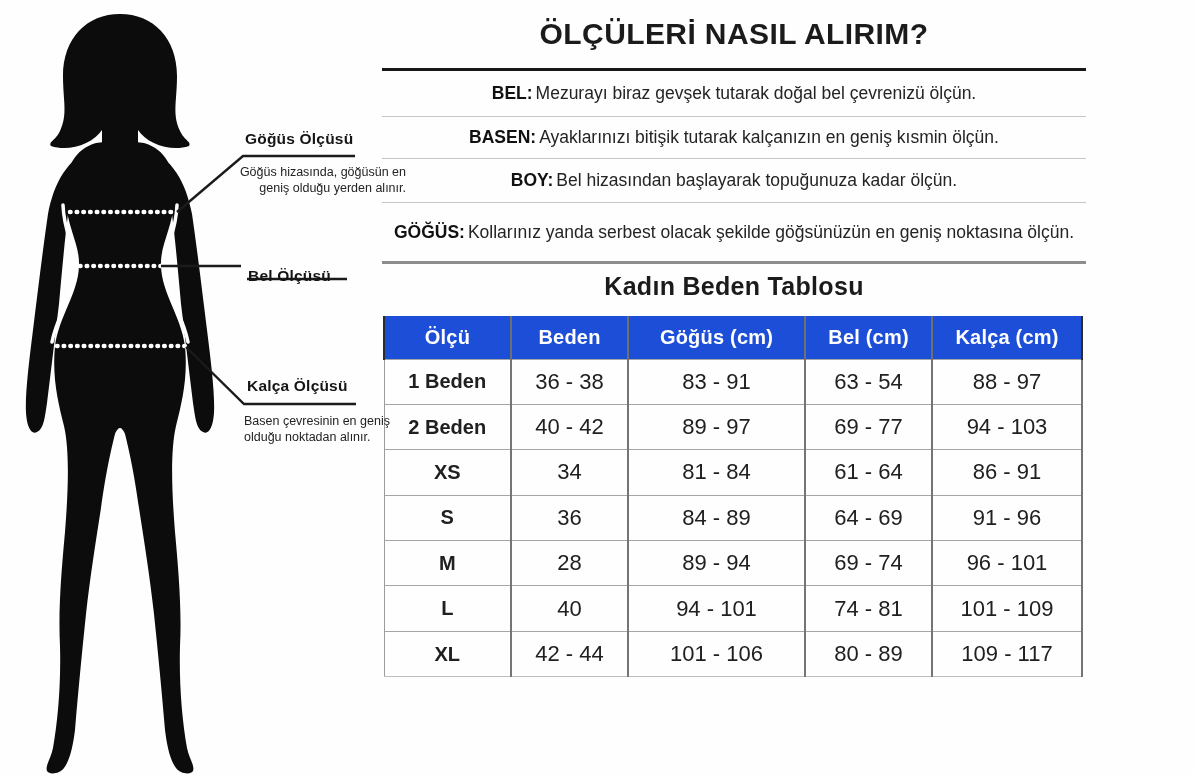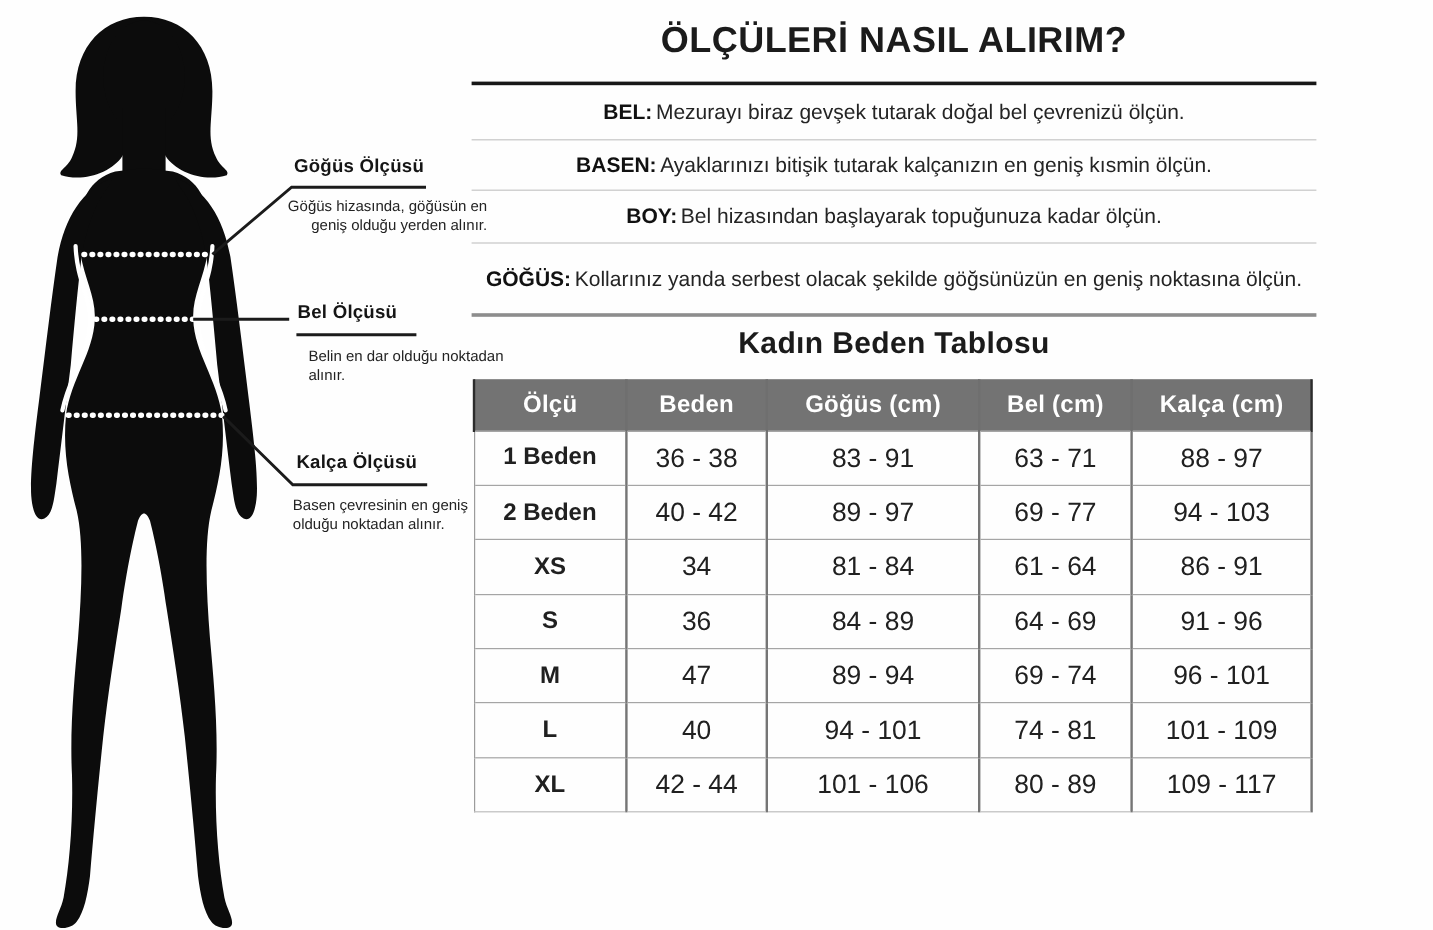--- a/index.html
+++ b/index.html
@@ -20,25 +20,25 @@
     position: absolute; font-weight: bold; font-size: 15.5px; color: #151515;
     letter-spacing: 0.2px; white-space: nowrap; z-index: 2;
   }
   .ann-desc {
     position: absolute; font-size: 12.5px; line-height: 16px; color: #232323; z-index: 2;
   }
   .d1 { left: 238px; top: 164px; width: 168px; text-align: right; }
   .d2 { left: 257px; top: 289px; width: 192px; }
   .d3 { left: 244px; top: 413px; width: 178px; }
   .t1 { left: 245px; top: 130px; }
-  .t2 { left: 248px; top: 252px; }
+  .t2 { left: 248px; top: 267px; }
   .t3 { left: 247px; top: 377px; }
 
   
-  .right-col { position: absolute; left: 393px; top: 0; width: 704px; }
+  .right-col { position: absolute; left: 382px; top: 0; width: 704px; }
   .guide-title {
     height: 71px; display: flex; align-items: center; justify-content: center;
     font-size: 30px; font-weight: bold; color: #1b1b1b; letter-spacing: 0.4px;
     border-bottom: 3px solid #171717;
   }
   .instr-row {
     display: flex; align-items: center; justify-content: center;
     text-align: center; font-size: 17.5px; color: #242424;
     border-bottom: 1px solid #c6c6c6; padding: 12px 2px;
   }
@@ -52,21 +52,21 @@
   .table-title {
     margin-top: 8px; text-align: center;
     font-size: 25px; font-weight: bold; color: #1b1b1b; letter-spacing: 0.3px;
   }
 
   table.size-table {
     margin-top: 15px; margin-left: 1px;
     border-collapse: collapse; table-layout: fixed; width: 698px;
   }
   .size-table th {
-    background: #737373; color: #fff; font-size: 20px; font-weight: bold;
+    background: #1d4ed8; color: #fff; font-size: 20px; font-weight: bold;
     height: 43px; border-left: 2px solid #6f6f6f; letter-spacing: 0.2px;
   }
   .size-table th:first-child { border-left: 2px solid #2c2c2c; }
   .size-table th:last-child { border-right: 2px solid #2c2c2c; }
   .size-table td {
     height: 45.4px; text-align: center; vertical-align: middle;
     font-size: 22px; color: #202020;
     border-left: 2px solid #757575; border-top: 1.5px solid #a5a5a5;
   }
   .size-table td:first-child { border-left: 1.5px solid #9c9c9c; font-weight: bold; font-size: 20px; }
@@ -119,21 +119,20 @@
         <line x1="161" y1="266" x2="241" y2="266"></line>
         <line x1="247" y1="279" x2="347" y2="279"></line>
         <polyline points="186,347 244,404 356,404"></polyline>
       </g>
     </svg>
 
     <div class="ann-title t1">Göğüs Ölçüsü</div>
     <div class="ann-desc d1">Göğüs hizasında, göğüsün en geniş olduğu yerden alınır.</div>
 
     <div class="ann-title t2">Bel Ölçüsü</div>
-    <div class="ann-desc d2">Belin en dar olduğu noktadan alınır.</div>
 
     <div class="ann-title t3">Kalça Ölçüsü</div>
     <div class="ann-desc d3">Basen çevresinin en geniş olduğu noktadan alınır.</div>
   </div>
 
   <div class="right-col">
 
     <div class="guide-title">ÖLÇÜLERİ NASIL ALIRIM?</div>
 
     <div class="instr-row r1">
@@ -166,21 +165,21 @@
           <th>Göğüs (cm)</th>
           <th>Bel (cm)</th>
           <th>Kalça (cm)</th>
         </tr>
       </thead>
       <tbody>
         <tr>
           <td>1 Beden</td>
           <td>36 - 38</td>
           <td>83 - 91</td>
-          <td>63 - 71</td>
+          <td>63 - 54</td>
           <td>88 - 97</td>
         </tr>
         <tr>
           <td>2 Beden</td>
           <td>40 - 42</td>
           <td>89 - 97</td>
           <td>69 - 77</td>
           <td>94 - 103</td>
         </tr>
         <tr>
@@ -192,21 +191,21 @@
         </tr>
         <tr>
           <td>S</td>
           <td>36</td>
           <td>84 - 89</td>
           <td>64 - 69</td>
           <td>91 - 96</td>
         </tr>
         <tr>
           <td>M</td>
-          <td>47</td>
+          <td>28</td>
           <td>89 - 94</td>
           <td>69 - 74</td>
           <td>96 - 101</td>
         </tr>
         <tr>
           <td>L</td>
           <td>40</td>
           <td>94 - 101</td>
           <td>74 - 81</td>
           <td>101 - 109</td>

